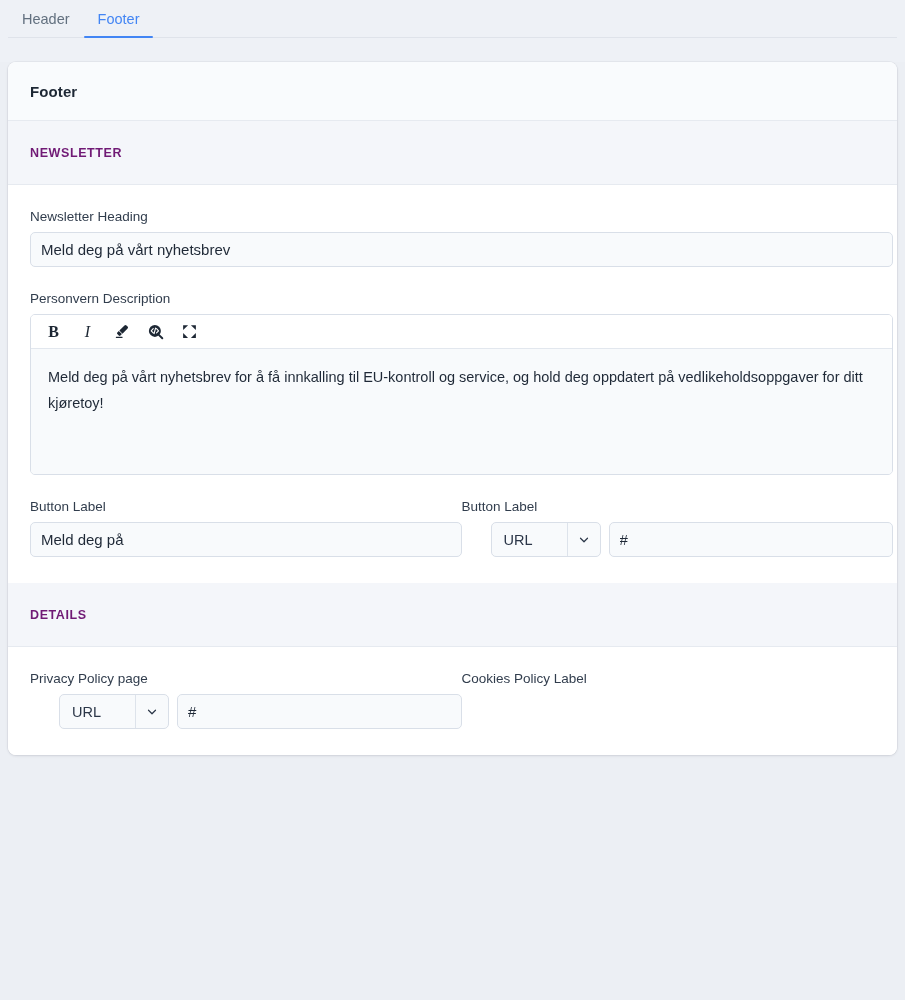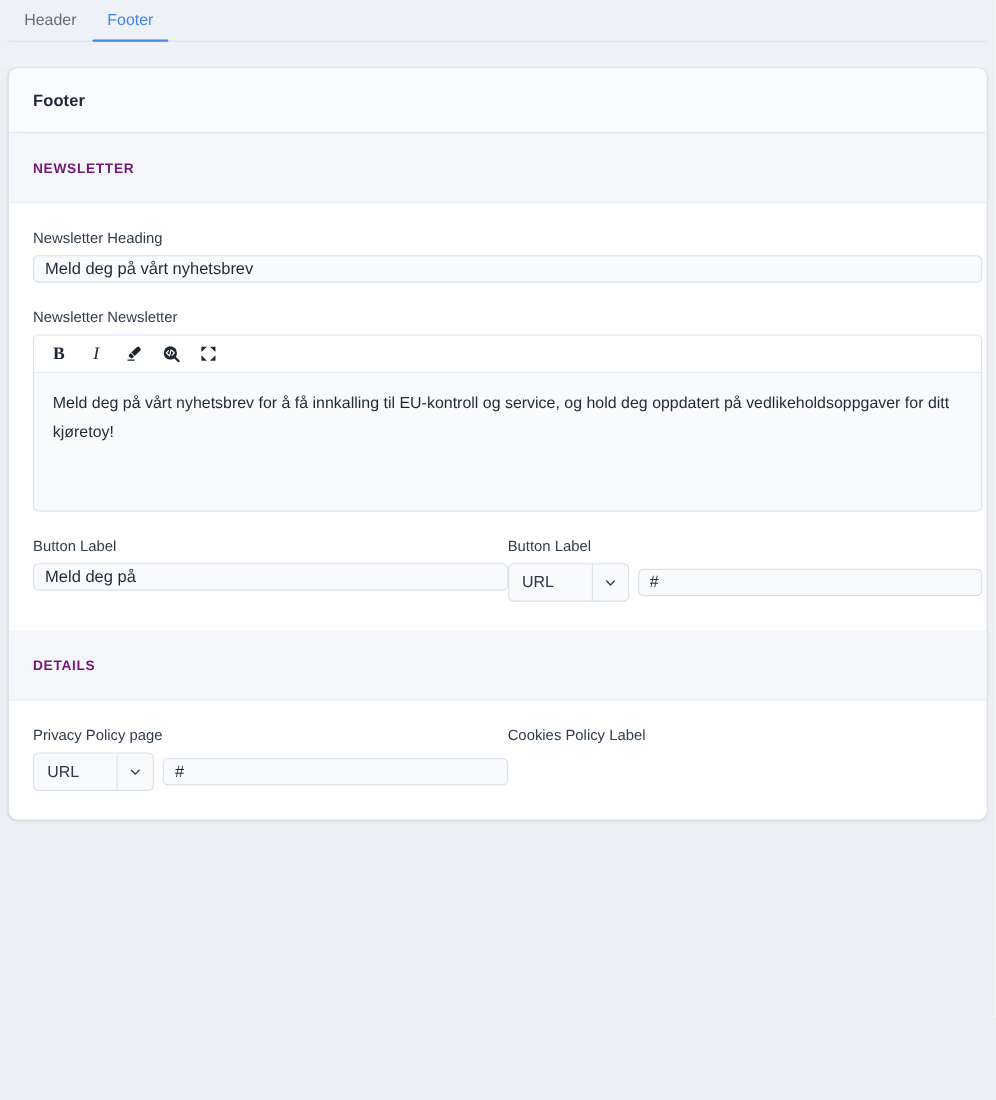--- a/index.html
+++ b/index.html
@@ -108,21 +108,21 @@
     display: block;
     font-size: 13.5px;
     color: #313d4d;
     margin-bottom: 8px;
   }
 
   .input {
     display: block;
     box-sizing: border-box;
     width: 100%;
-    height: 25px;
+    height: 35px;
     background: #f8fafc;
     border: 1px solid #d9dfe8;
     border-radius: 5px;
     padding: 0 10px;
     font-size: 15px;
     font-family: inherit;
     color: #1f2937;
     line-height: 33px;
     outline: none;
   }
@@ -130,20 +130,21 @@
 
   .row {
     display: flex;
   }
   .row > .col { flex: 1 1 0; min-width: 0; }
 
   .linkgroup {
     display: flex;
     align-items: center;
     gap: 8px;
+    margin-left: 29px;
   }
   .select {
     display: flex;
     align-items: stretch;
     height: 35px;
     background: #f8fafc;
     border: 1px solid #d9dfe8;
     border-radius: 5px;
     flex: 0 0 110px;
     box-sizing: border-box;
@@ -242,21 +243,21 @@
   </div>
 
   <div class="section-body">
 
     <div class="field">
       <label class="label">Newsletter Heading</label>
       <input class="input" type="text" value="Meld deg på vårt nyhetsbrev" style="">
     </div>
 
     <div class="field">
-      <label class="label">Newsletter Newsletter</label>
+      <label class="label">Personvern Description</label>
 
       <div class="editor">
         <div class="editor-toolbar">
 
           <button class="tb-btn">
             <span class="glyph bold">B</span>
           </button>
 
           <button class="tb-btn">
             <span class="glyph italic">I</span>

